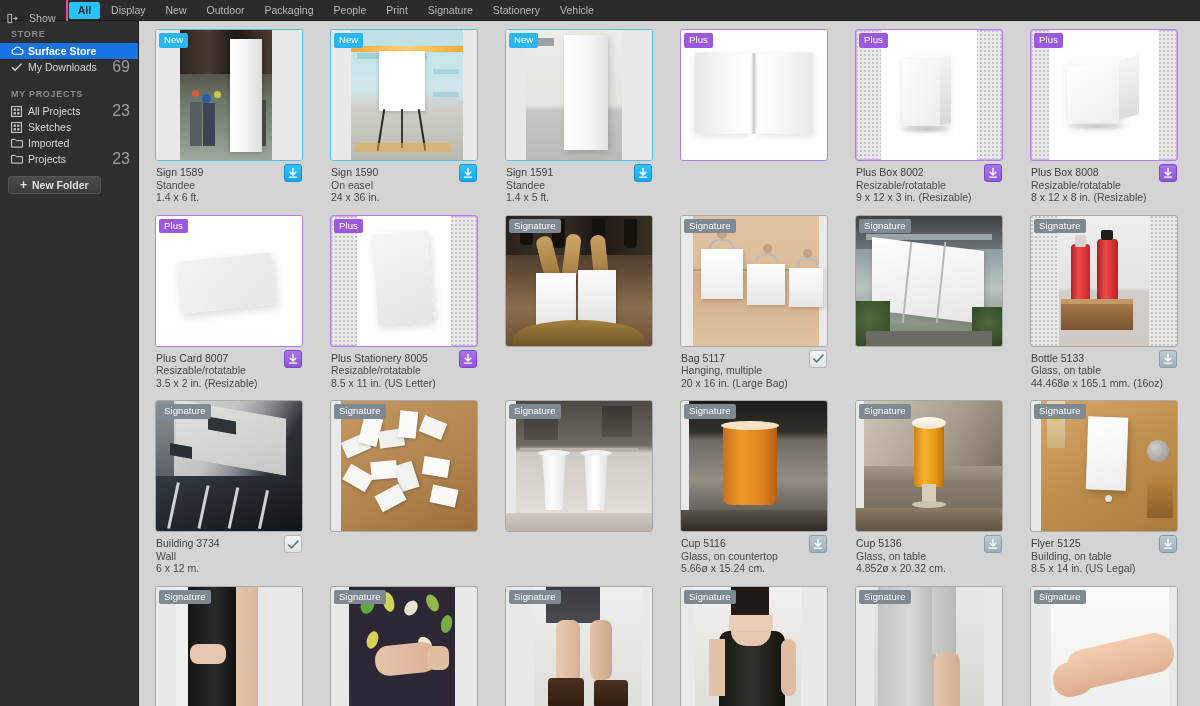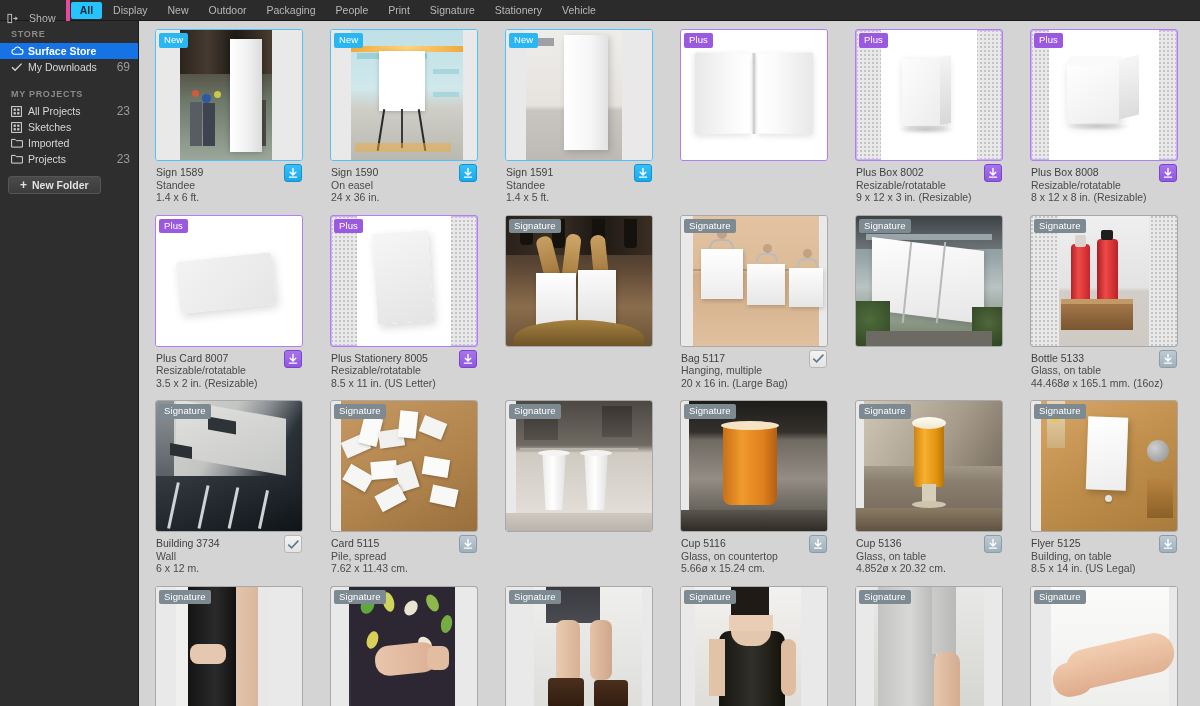--- a/index.html
+++ b/index.html
@@ -17,21 +17,21 @@
     width: 1200px; height: 21px;
     background: #2b2b2b;
     display: flex; align-items: center;
     border-bottom: 1px solid #1a1a1a;
     z-index: 30;
   }
   #show-group {
     display: flex; align-items: center; gap: 5px;
     padding: 16px 10px 0 7px;
     height: 21px;
-    border-right: 4px solid #ec4899;
+    border-right: 2px solid #ec4899;
   }
   .show-icon { width: 11px; height: 11px; display:block; }
   .tb-label {
     color: #b8b8b8; font-size: 10.5px; letter-spacing: .1px;
   }
   #tabs { display: flex; align-items: center; height: 21px; }
   .tab {
     color: #b8b8b8; font-size: 10.5px;
     padding: 2px 9px; margin: 0 1px;
     border-radius: 2px; line-height: 13px;
@@ -65,21 +65,21 @@
   .sb-item.selected {
     background: #1573e6; color: #fff; font-weight: bold;
   }
   .sb-ico {
     width: 13px; min-width: 13px; height: 11px;
     margin-right: 4px; display: flex;
     align-items: center; justify-content: flex-start;
   }
   .sb-ico svg { display:block; }
   .sb-label { flex: 1; white-space: nowrap; overflow: hidden; }
-  .sb-count { font-size: 12px; color: #9a9a9a; padding-left: 4px; }
+  .sb-count { font-size: 16px; color: #9a9a9a; padding-left: 4px; }
   .sb-gap { height: 11px; }
   #new-folder {
     display: inline-flex; align-items: center; justify-content: center;
     gap: 5px;
     margin: 9px 0 0 8px;
     height: 18px; padding: 0 11px;
     background: linear-gradient(#4a4a4a, #3c3c3c);
     border: 1px solid #555; border-radius: 3px;
     color: #e2e2e2; font-size: 10.5px; font-weight: bold;
     cursor: default;
@@ -536,31 +536,20 @@
           <div style="position:absolute;left:68px;top:8%;width:18px;height:27px;background:#fbfbf9;transform:rotate(6deg);box-shadow:1px 1px 3px rgba(0,0,0,.25)"></div>
           <div style="position:absolute;left:90px;top:14%;width:24px;height:17px;background:#f4f4f2;transform:rotate(22deg);box-shadow:1px 1px 3px rgba(0,0,0,.25)"></div>
           <div style="position:absolute;left:14px;top:52%;width:26px;height:18px;background:#f6f6f4;transform:rotate(30deg);box-shadow:1px 1px 3px rgba(0,0,0,.25)"></div>
           <div style="position:absolute;left:40px;top:46%;width:26px;height:18px;background:#fafaf8;transform:rotate(-5deg);box-shadow:1px 1px 3px rgba(0,0,0,.25)"></div>
           <div style="position:absolute;left:66px;top:48%;width:19px;height:27px;background:#f2f2f0;transform:rotate(-18deg);box-shadow:1px 1px 3px rgba(0,0,0,.25)"></div>
           <div style="position:absolute;left:92px;top:44%;width:26px;height:18px;background:#fbfbf9;transform:rotate(9deg);box-shadow:1px 1px 3px rgba(0,0,0,.25)"></div>
           <div style="position:absolute;left:46px;top:68%;width:27px;height:18px;background:#f5f5f3;transform:rotate(-28deg);box-shadow:1px 1px 3px rgba(0,0,0,.25)"></div>
           <div style="position:absolute;left:100px;top:66%;width:26px;height:18px;background:#f8f8f6;transform:rotate(12deg);box-shadow:1px 1px 3px rgba(0,0,0,.25)"></div>
           <span class="badge b-sig">Signature</span>
         </div>
-        <div class="meta">
-          <div class="m-title">Card 5115</div>
-          <div class="m-sub">Pile, spread</div>
-          <div class="m-dim">7.62 x 11.43 cm.</div>
-          <div class="dlbtn dl-sig">
-            <svg width="12" height="12" viewBox="0 0 12 12">
-              <path d="M6 1.4v6.2M3.2 5.2 6 8.1 8.8 5.2" fill="none" stroke="#fff" stroke-width="1.4" stroke-linecap="round"></path>
-              <path d="M2.4 10.2h7.2" stroke="#fff" stroke-width="1.3" stroke-linecap="round"></path>
-            </svg>
-          </div>
-        </div>
       </div>
       <div class="card">
         <div class="thumb sig">
           <div class="scene" style="background:linear-gradient(#4d4842 0%,#6f6a62 34%,#cfcac2 40%,#e8e4de 100%)"></div>
           <div style="position:absolute;left:0;top:0;width:10px;height:100%;background:#e9e9e9"></div>
           <div style="position:absolute;left:18px;top:4%;width:34px;height:26%;background:linear-gradient(#3b3631,#55504a)"></div>
           <div style="position:absolute;left:96px;top:4%;width:30px;height:24%;background:linear-gradient(#3b3631,#55504a)"></div>
           <div style="position:absolute;left:14px;top:36%;right:14px;height:2px;background:#b9b3aa"></div>
           <div style="position:absolute;left:34px;top:40%;width:28px;height:44%;background:linear-gradient(90deg,#e6e6e4,#fff 45%,#ddd);clip-path:polygon(8% 0,92% 0,80% 100%,20% 100%)"></div>
           <div style="position:absolute;left:32px;top:38%;width:32px;height:6px;border-radius:50%;background:#f4f4f2"></div>

